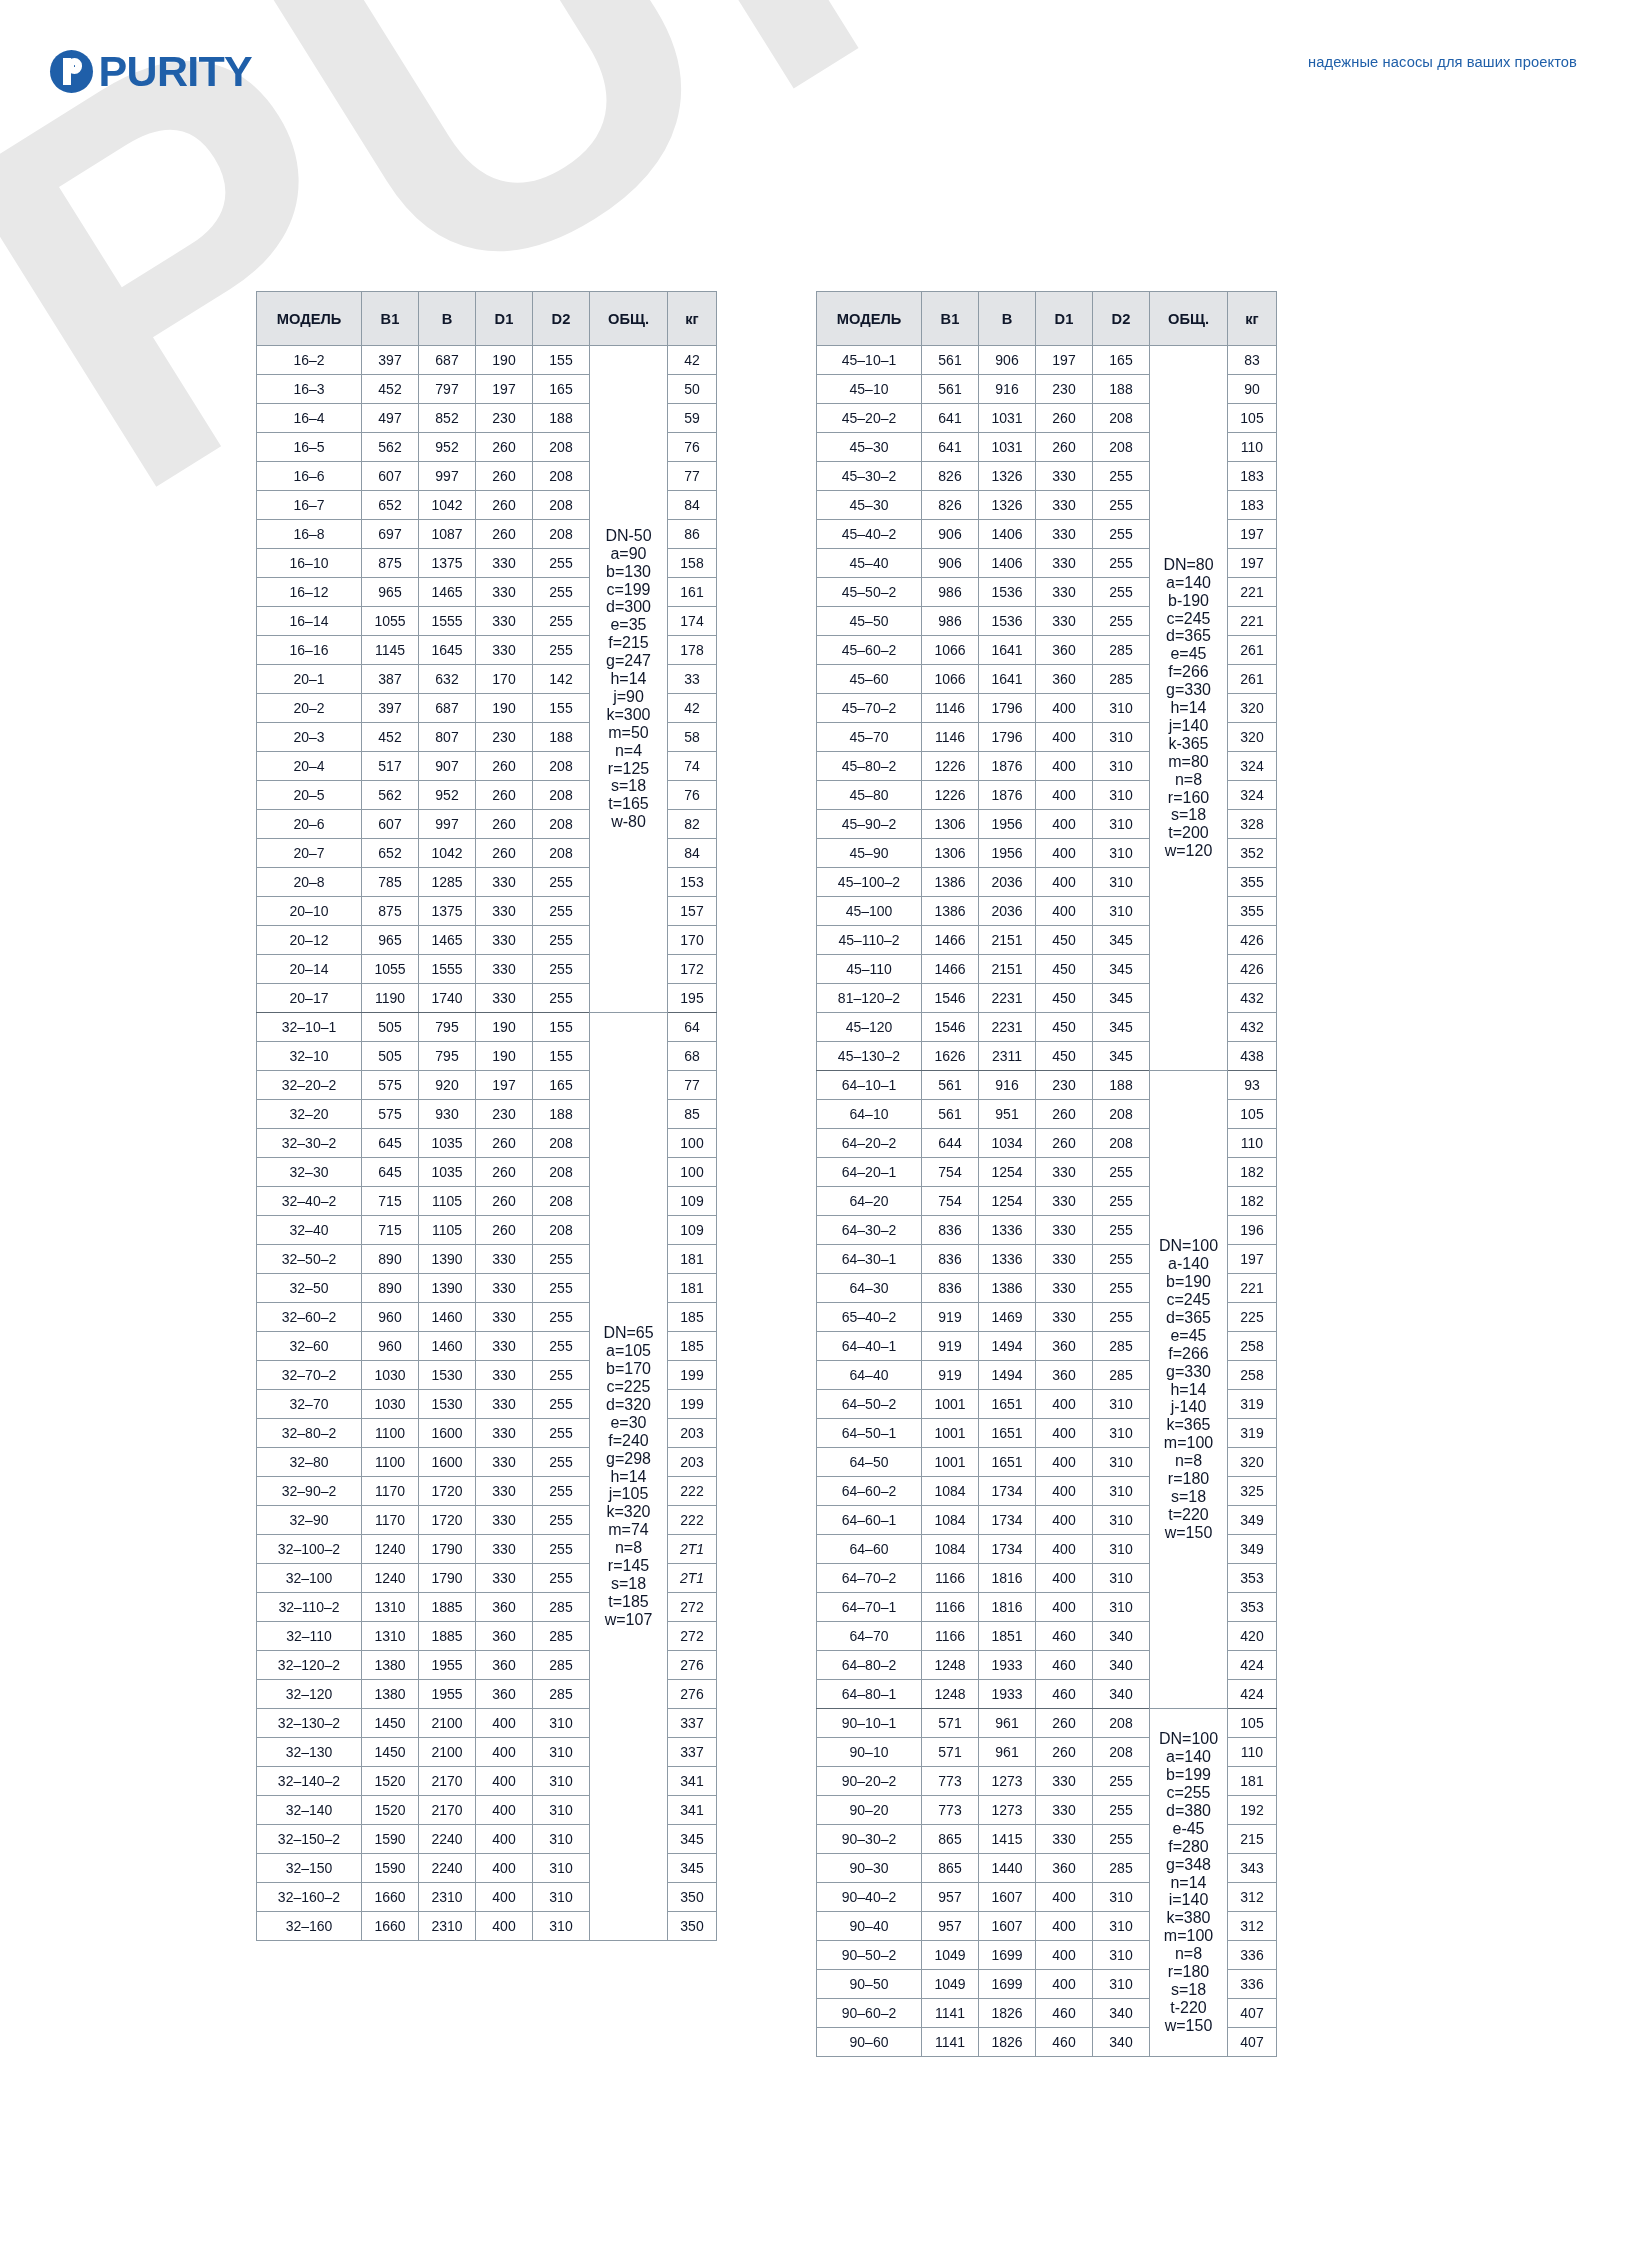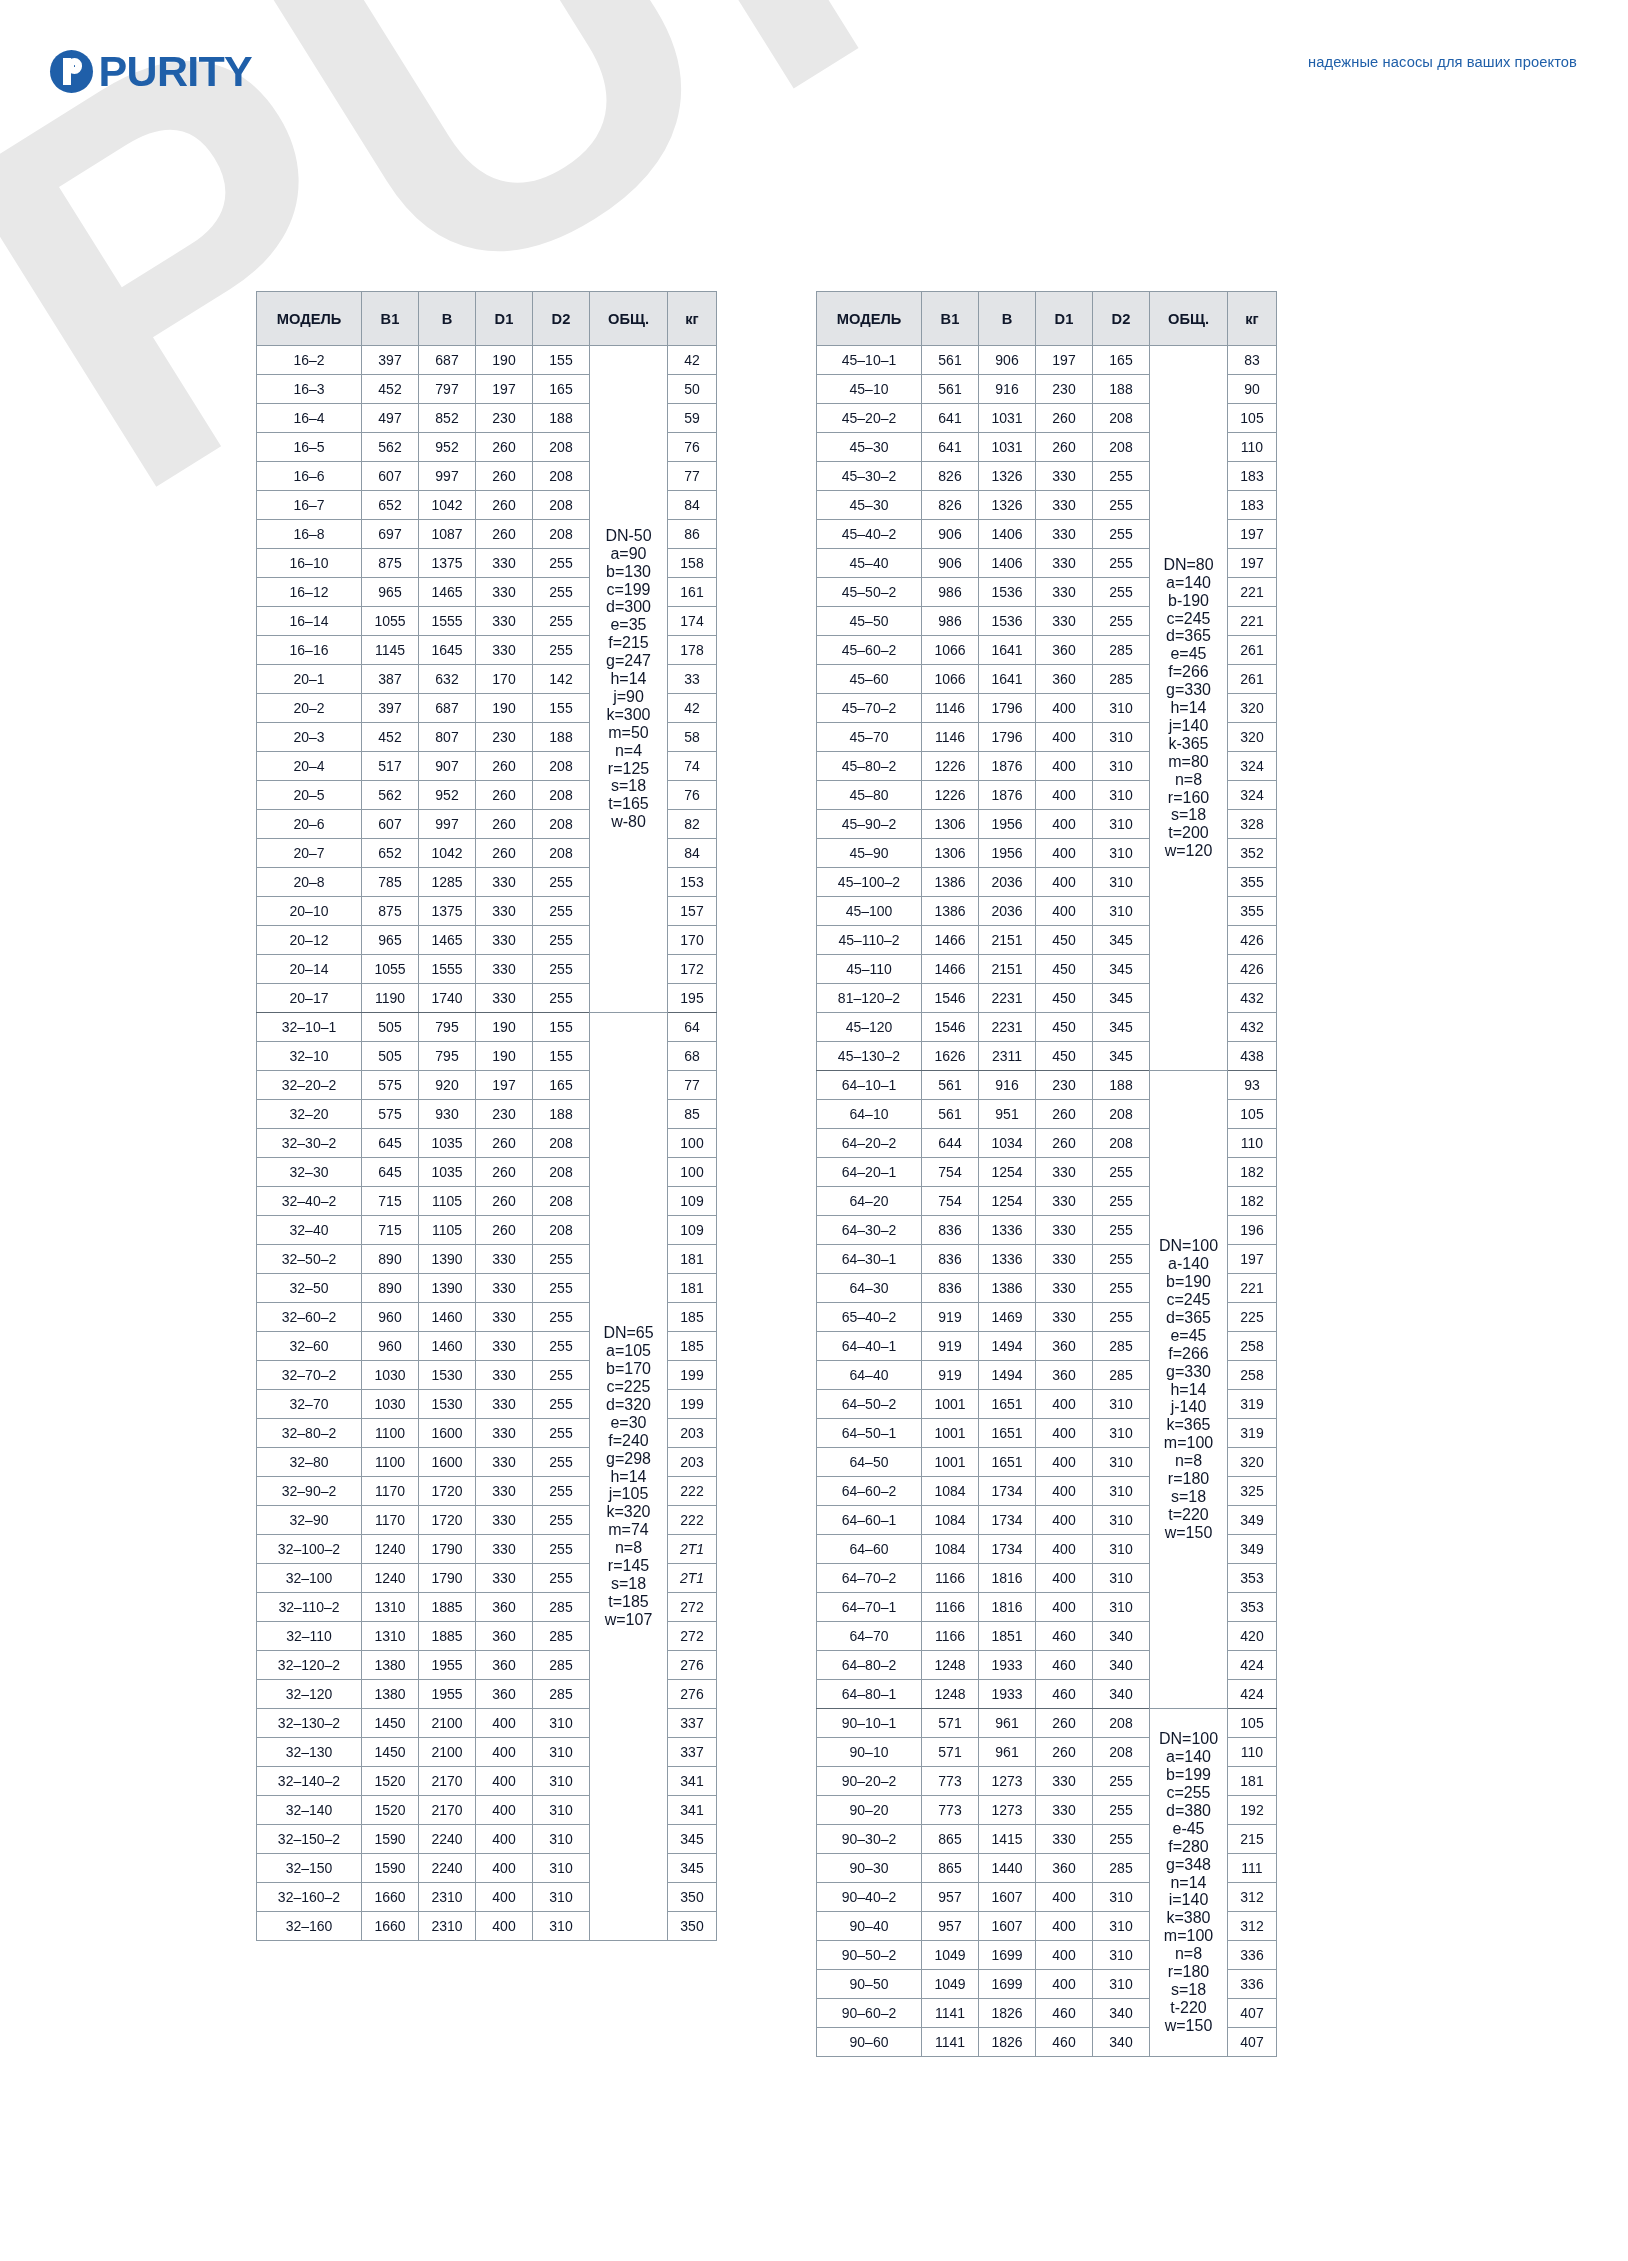--- a/index.html
+++ b/index.html
@@ -1132,21 +1132,21 @@
           <td class="c-num">330</td>
           <td class="c-num">255</td>
           <td class="c-kg">215</td>
         </tr>
         <tr>
           <td class="c-model">90–30</td>
           <td class="c-num">865</td>
           <td class="c-num">1440</td>
           <td class="c-num">360</td>
           <td class="c-num">285</td>
-          <td class="c-kg">111</td>
+          <td class="c-kg">343</td>
         </tr>
         <tr>
           <td class="c-model">90–40–2</td>
           <td class="c-num">957</td>
           <td class="c-num">1607</td>
           <td class="c-num">400</td>
           <td class="c-num">310</td>
           <td class="c-kg">312</td>
         </tr>
         <tr>

